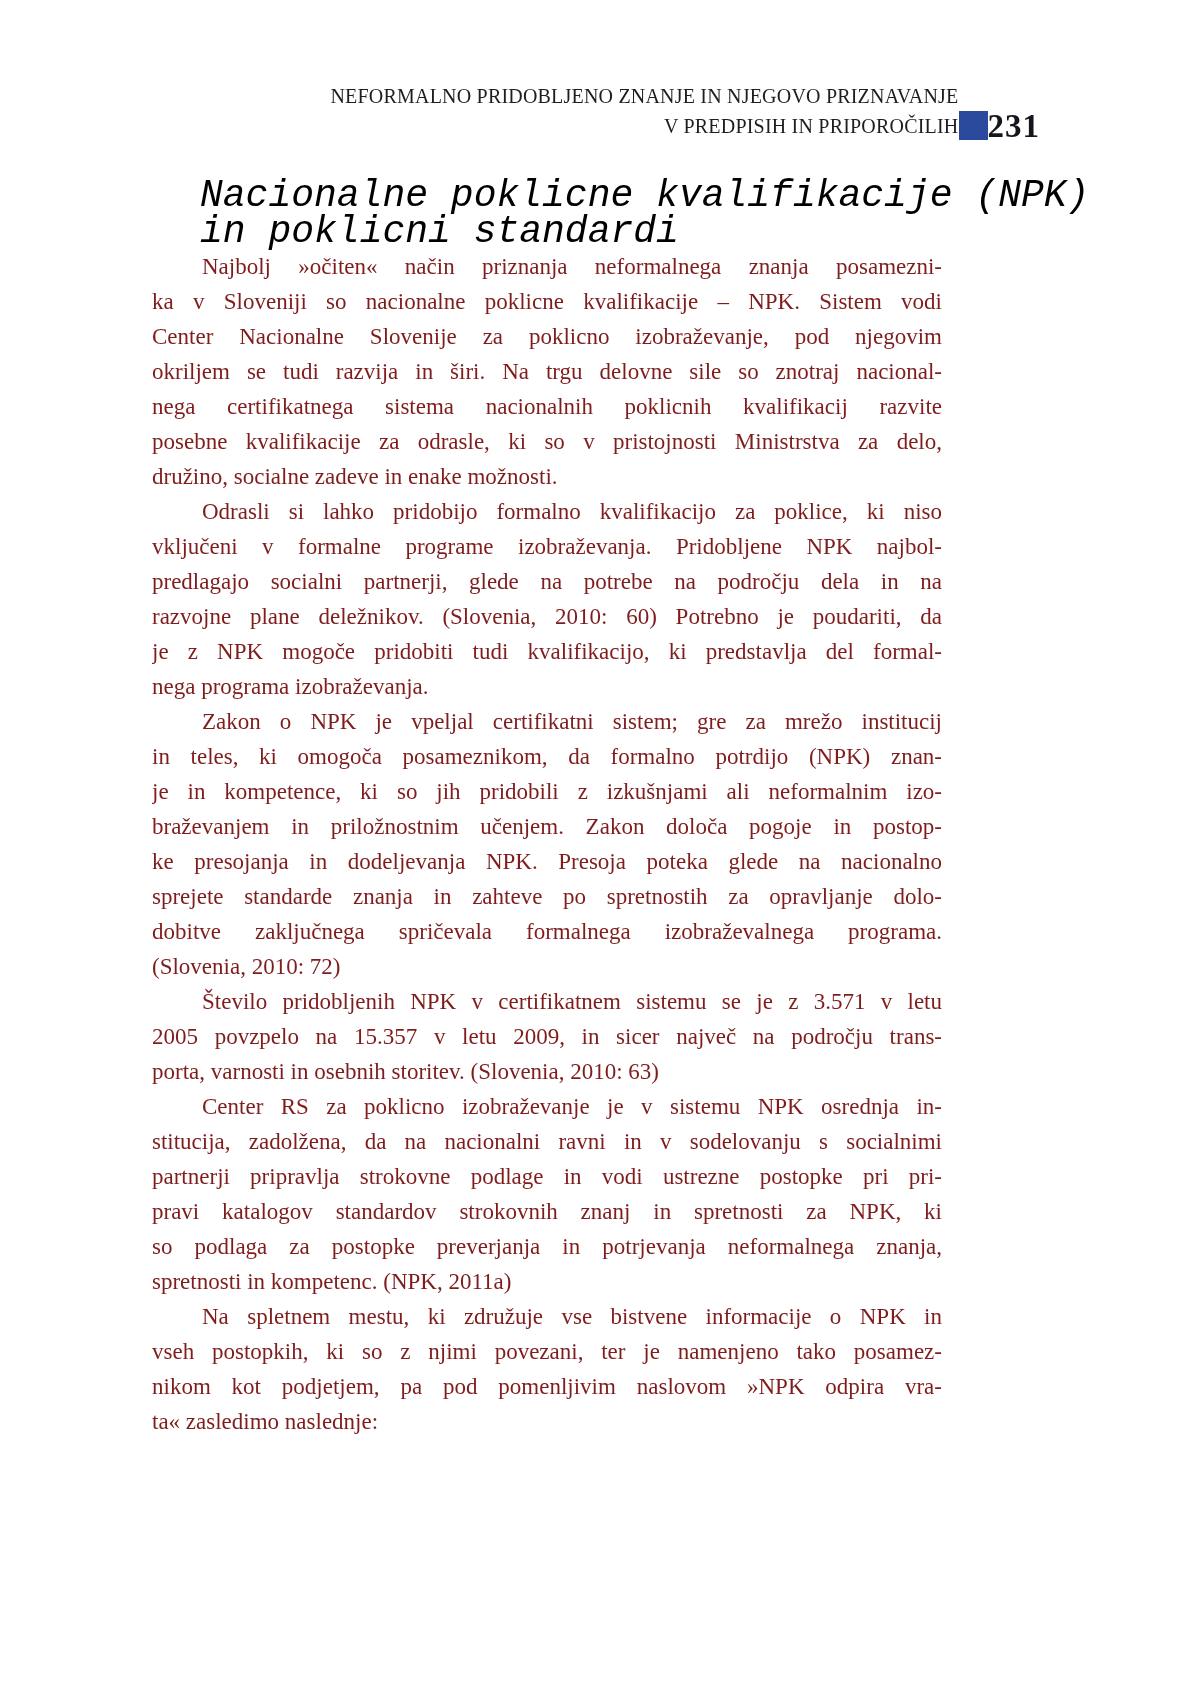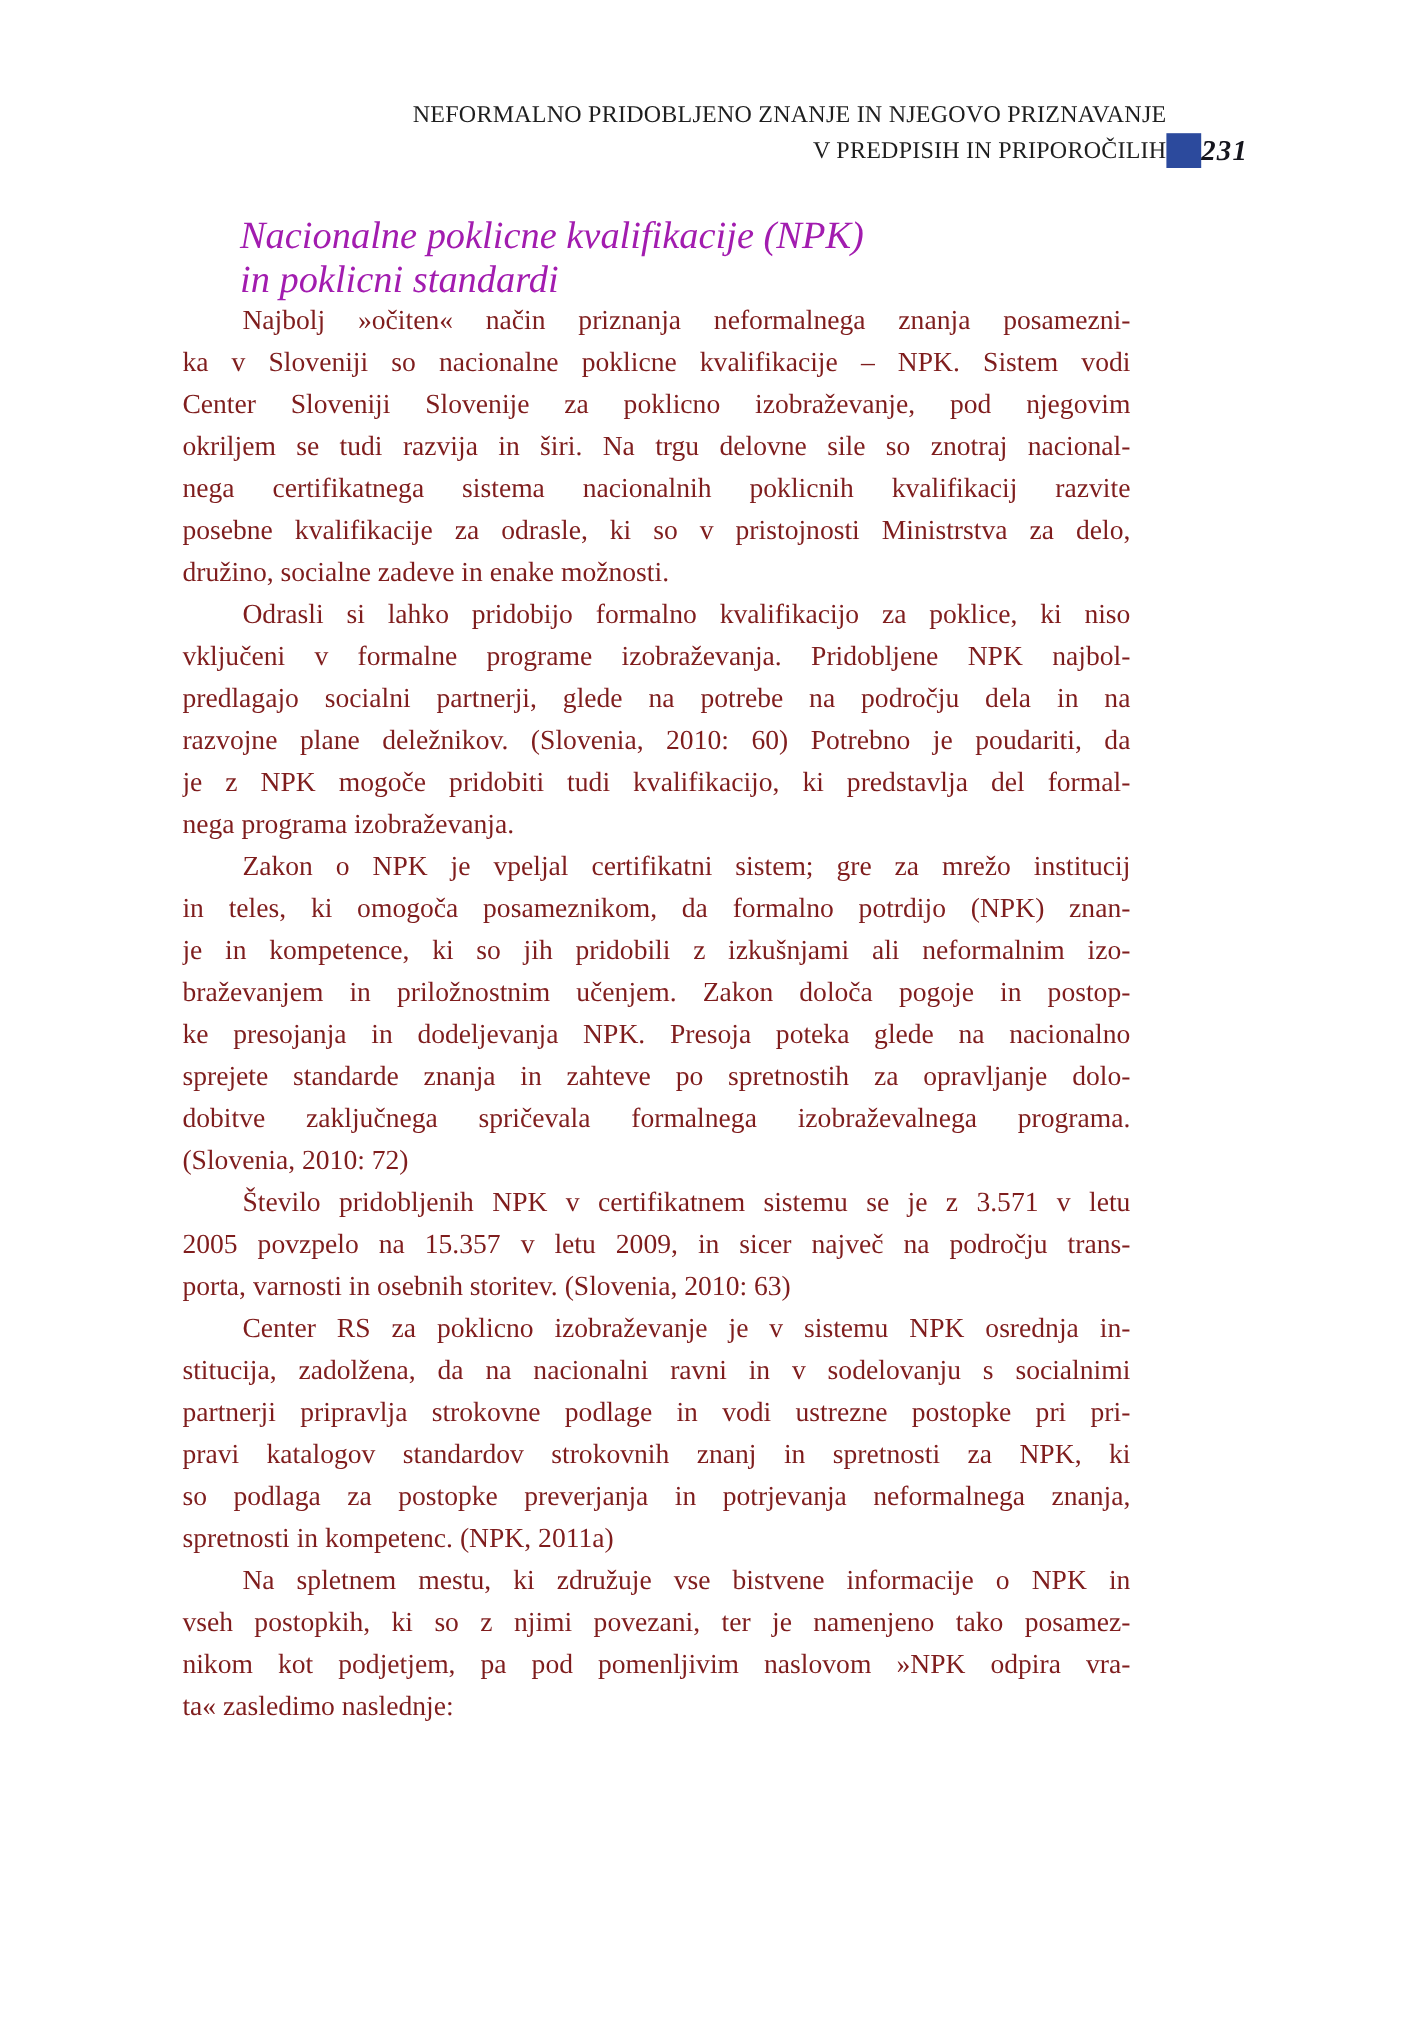--- a/index.html
+++ b/index.html
@@ -30,38 +30,38 @@
     white-space: nowrap;
   }
   .corner-square {
     width: 29px;
     height: 29px;
     background: #2c4a9d;
     margin-bottom: 1px;
     flex: 0 0 auto;
   }
   .page-number {
-    font-size: 24px;
+    font-size: 33px;
     line-height: 29px;
     font-weight: 600;
     color: #15151d;
     letter-spacing: 1px;
-    font-style: italic;
   }
 
   
   .section-heading {
     position: absolute;
     left: 200px;
     top: 178px;
     font-style: italic;
-    font-size: 32px;
+    font-size: 38px;
     line-height: 36px;
-    color: #a21caf;
+    color: #000000;
     white-space: nowrap;
+    font-family: Liberation Mono, monospace;
   }
 
   
   .body-text {
     position: absolute;
     left: 152px;
     top: 249px;
     width: 790px;
     font-size: 23px;
     color: #7f1d1d;
@@ -91,21 +91,21 @@
 
 <div class="section-heading">
   <div>Nacionalne poklicne kvalifikacije (NPK)</div>
   <div>in poklicni standardi</div>
 </div>
 
 <div class="body-text">
     <div class="paragraph">
       <div class="line para-start">Najbolj »očiten« način priznanja neformalnega znanja posamezni-</div>
       <div class="line">ka v Sloveniji so nacionalne poklicne kvalifikacije – NPK. Sistem vodi</div>
-      <div class="line">Center Sloveniji Slovenije za poklicno izobraževanje, pod njegovim</div>
+      <div class="line">Center Nacionalne Slovenije za poklicno izobraževanje, pod njegovim</div>
       <div class="line">okriljem se tudi razvija in širi. Na trgu delovne sile so znotraj nacional-</div>
       <div class="line">nega certifikatnega sistema nacionalnih poklicnih kvalifikacij razvite</div>
       <div class="line">posebne kvalifikacije za odrasle, ki so v pristojnosti Ministrstva za delo,</div>
       <div class="line para-end">družino, socialne zadeve in enake možnosti.</div>
     </div>
     <div class="paragraph">
       <div class="line para-start">Odrasli si lahko pridobijo formalno kvalifikacijo za poklice, ki niso</div>
       <div class="line">vključeni v formalne programe izobraževanja. Pridobljene NPK najbol-</div>
       <div class="line">predlagajo socialni partnerji, glede na potrebe na področju dela in na</div>
       <div class="line">razvojne plane deležnikov. (Slovenia, 2010: 60) Potrebno je poudariti, da</div>

